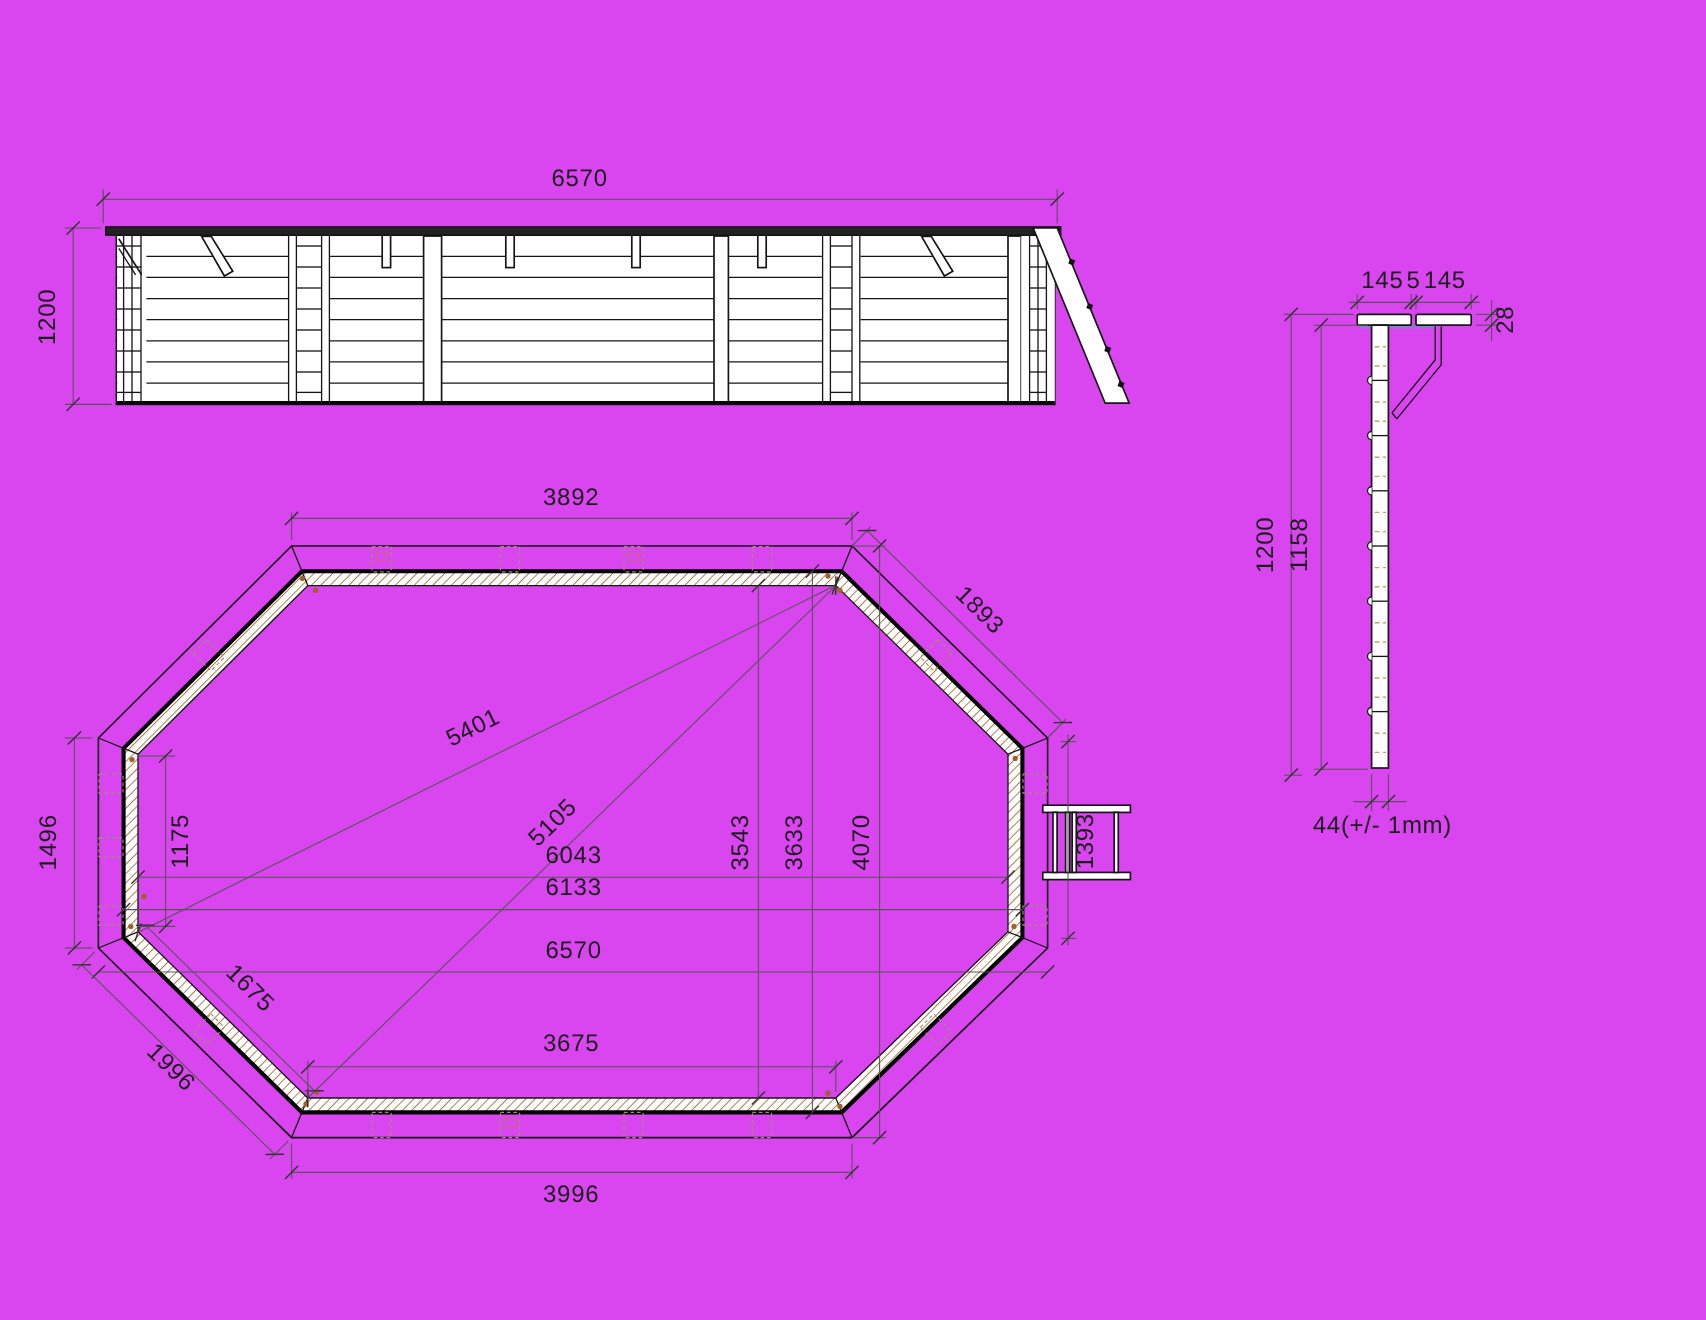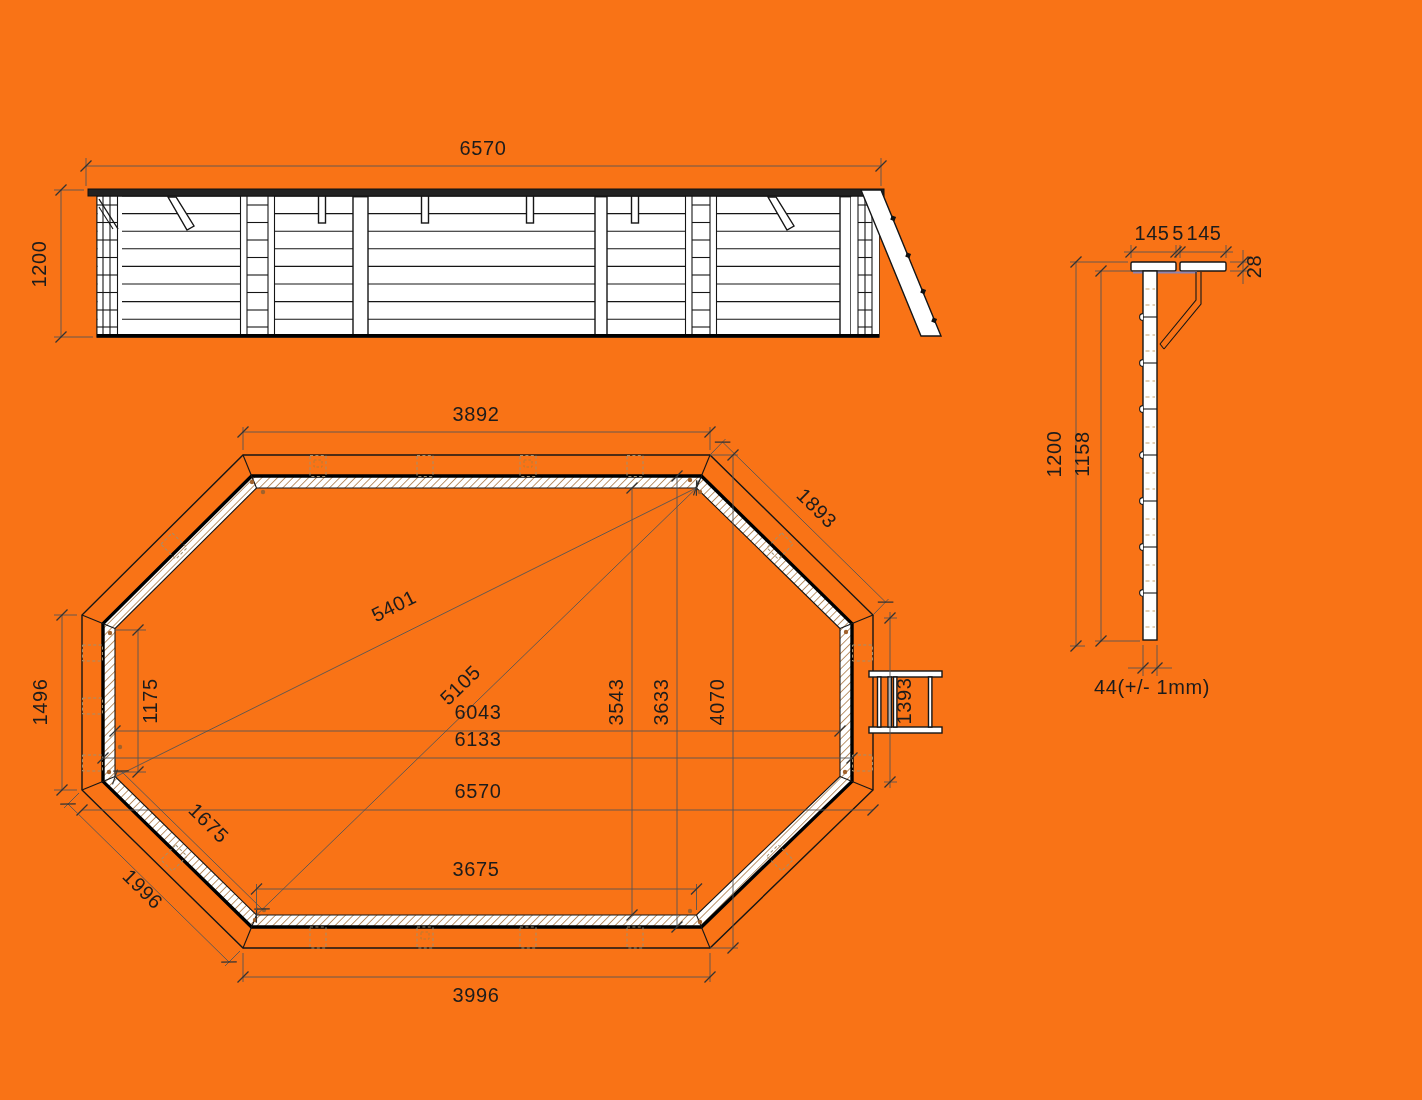--- a/index.html
+++ b/index.html
@@ -1,16 +1,16 @@
 <!DOCTYPE html>
 <html><head>
 <meta charset="utf-8">
 <style>
   html,body{margin:0;padding:0;background:#fff;}
-  .page{position:relative;width:1422px;height:1100px;background:#f97316;overflow:hidden;
+  .page{position:relative;width:1422px;height:1100px;background:#d946ef;overflow:hidden;
         font-family:"Liberation Sans",sans-serif;}
   svg{position:absolute;left:0;top:0;}
   .ln{stroke:#161616;stroke-width:1.4;fill:none;}
   .ln2{stroke:#161616;stroke-width:1.1;fill:none;}
   .thk{stroke:#000;stroke-width:3.4;fill:none;}
   .wfill{fill:#ffffff;stroke:#161616;stroke-width:1.4;}
   .dim{stroke:#555;stroke-width:.9;fill:none;}
   .dimtxt{font:20px "Liberation Sans",sans-serif;fill:#1c1c1c;letter-spacing:.6px;}
   .dash{stroke:#a09070;stroke-width:1;stroke-dasharray:3 2.4;fill:none;}
   .tandash{stroke:#c8a06a;stroke-width:1.2;stroke-dasharray:4 3;fill:none;}

